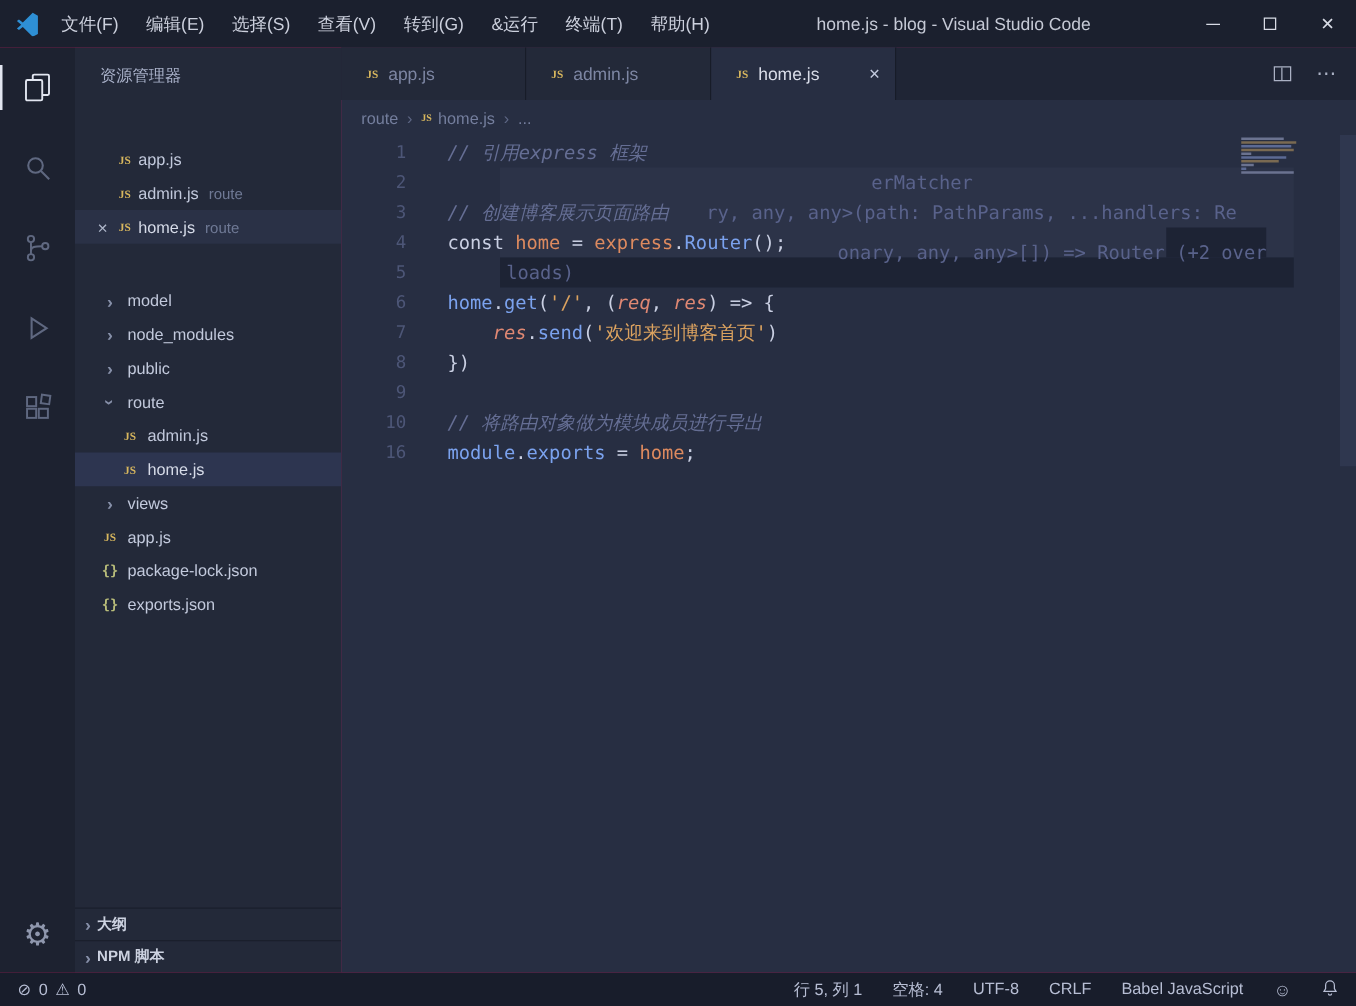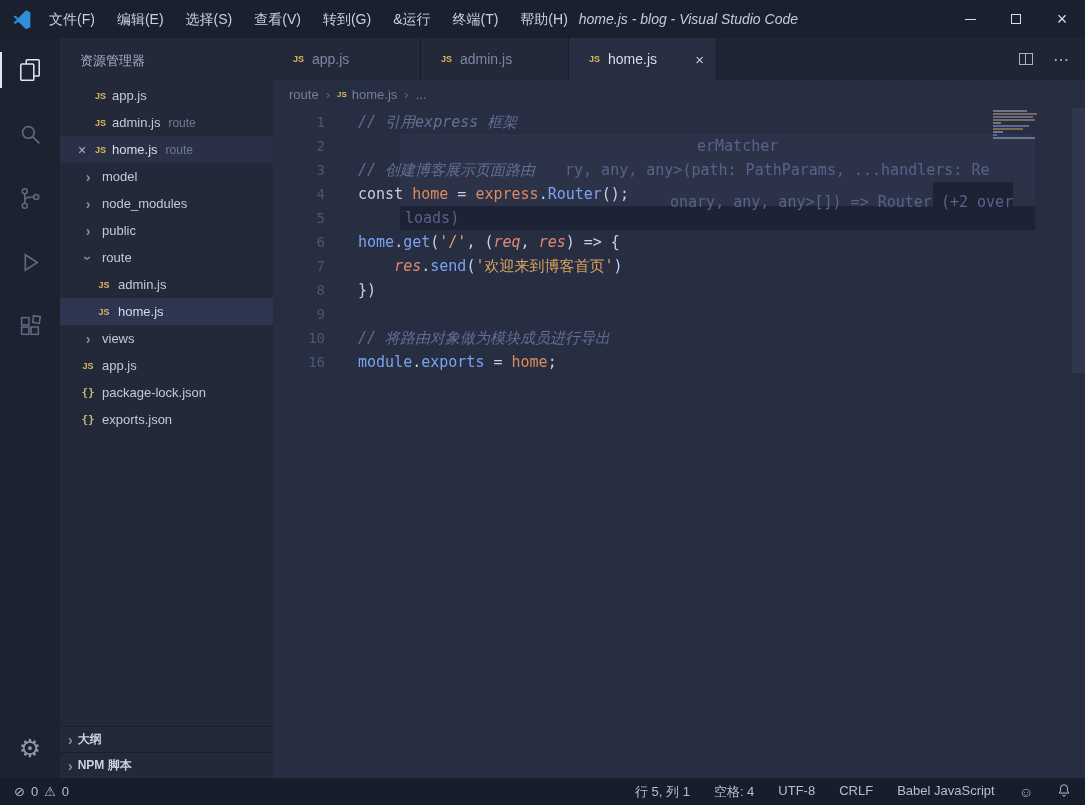--- a/index.html
+++ b/index.html
@@ -5,56 +5,56 @@
   * { margin:0; padding:0; box-sizing:border-box; }
   html,body { background:#10131c; }
   body { font-family:"Liberation Sans","DejaVu Sans",sans-serif; }
   .window { position:relative; width:1085px; height:805px; overflow:hidden; background:#be185d; }
 
   
   .titlebar { display:flex; align-items:center; height:38px; background:#1b202e; padding-left:12px; color:#ccd0dd; }
   .logo { display:flex; align-items:center; margin-right:6px; }
   .menus { display:flex; }
   .menu-item { padding:0 11px; line-height:38px; font-size:14px; color:#ccd0dd; cursor:default; }
-  .win-title { flex:1; text-align:left; font-size:14px; color:#c6cad6; white-space:nowrap; overflow:hidden;font-style:italic; }
+  .win-title { flex:1; text-align:center; font-size:14px; color:#c6cad6; white-space:nowrap; overflow:hidden; }
   .win-controls { display:flex; height:38px; }
   .win-btn { width:46px; height:38px; display:flex; align-items:center; justify-content:center; color:#d8dbe5; font-size:16px; }
   .min-line { width:11px; height:1px; background:#d8dbe5; display:inline-block; }
   .max-box { width:10px; height:10px; border:1px solid #d8dbe5; display:inline-block; }
   .close-glyph { font-size:18px; line-height:1; }
 
   
   .main { display:flex; height:740px; }
 
   
   .activitybar { width:60px; background:#1d2230; display:flex; flex-direction:column; align-items:center; flex:none; }
   .ab-item { width:60px; height:64px; display:flex; align-items:center; justify-content:center; color:#5f6880; position:relative; }
   .ab-item.active { color:#e2e6f0; }
   .ab-item.active::before { content:""; position:absolute; left:0; top:14px; bottom:14px; width:2px; background:#e2e6f0; }
   .ab-bottom { margin-top:auto; width:60px; height:60px; display:flex; align-items:center; justify-content:center; color:#8f97ad; font-size:25px; }
 
   
-  .sidebar { width:213px; background:#232939; flex:none; display:flex; flex-direction:column; color:#c2c9dc; font-size:13px; overflow:hidden; }
+  .sidebar { width:213px; background:#232939; flex:none; display:flex; flex-direction:column; color:#c2c9dc; font-size:13px; overflow:hidden;gap:32px; }
   .sidebar-title { height:44px; line-height:46px; padding-left:20px; font-size:13px; color:#a8b0c8; }
   .section-row { height:24px; display:flex; align-items:center; font-weight:bold; font-size:12px; color:#d3d8e6; padding-left:6px; }
   .section-row .chev { margin-right:4px; }
   .oe-row { height:27px; display:flex; align-items:center; padding-left:18px; }
   .oe-row .close-slot { width:17px; font-size:14px; color:#aeb6c9; }
   .oe-row.active-editor { background:#2a3146; color:#d6dbe8; }
   .oe-label { margin-left:6px; }
   .oe-detail { margin-left:8px; color:#6f7995; font-size:12px; }
   .blog-header { height:26px; font-size:13px; }
   .tree { flex:none; }
   .tree-row { height:27px; display:flex; align-items:center; }
   .tree-row.selected { background:#2d3550; color:#d6dbe8; }
   .slot { width:16px; display:inline-flex; justify-content:center; flex:none; }
   .tree-label { margin-left:6px; }
   .chev { font-size:14px; font-weight:bold; color:#868fa8; display:inline-block; line-height:1; }
   .chev.down { transform:rotate(90deg); }
-  .jsicon { font-family:Liberation Sans, sans-serif; font-weight:bold; font-size:9px; color:#d8b75e;text-align:center; }
+  .jsicon { font-family:Liberation Serif, serif; font-weight:bold; font-size:9px; color:#d8b75e;text-align:center; }
   .jsonicon { font-family:"DejaVu Sans Mono",monospace; font-weight:bold; font-size:11px; color:#b9bd7a; }
   .sidebar-bottom { margin-top:auto; }
   .bottom-section { height:26px; display:flex; align-items:center; padding-left:8px; font-weight:bold; font-size:12px; color:#ccd2e0; border-top:1px solid #1a1f2c; }
   .bottom-section .chev { margin-right:5px; }
 
   
   .editor-area { flex:1; display:flex; flex-direction:column; background:#272e42; min-width:0; }
   .tabbar { height:42px; background:#1f2535; display:flex; flex:none; }
   .tab { width:148px; flex:none; display:flex; align-items:center; padding:0 12px 0 20px; background:#232939; border-right:1px solid #171c28; color:#7d86a3; font-size:14px; }
   .tab .jsicon { margin-right:8px; }

